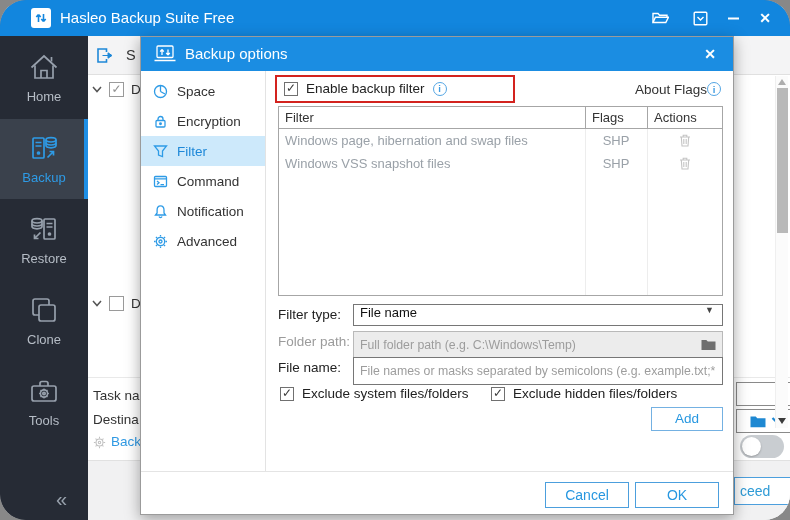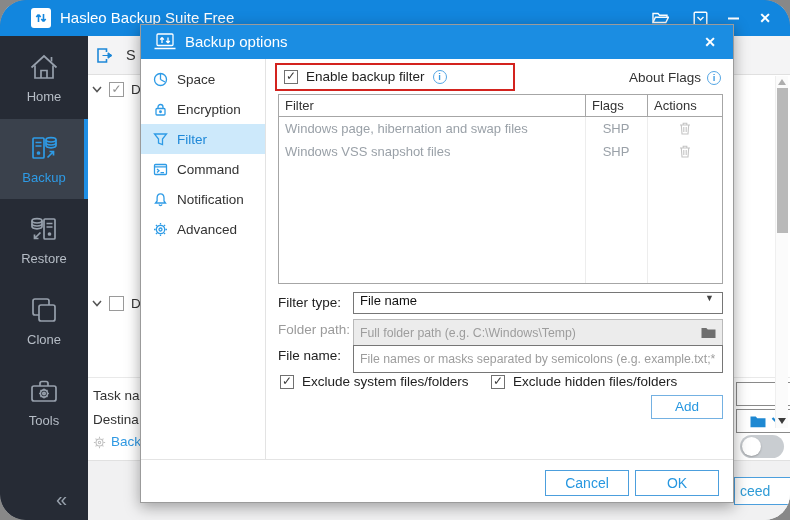--- a/index.html
+++ b/index.html
@@ -46,37 +46,37 @@
   .toggle .knob { position:absolute; left:2px; top:2px; width:19px; height:19px; border-radius:50%; background:#fff;
                   box-shadow:0 1px 2px rgba(0,0,0,.25); }
   .scroll { position:absolute; left:687px; top:40px; width:13px; height:352px; background:#fbfbfb; border-left:1px solid #efefef; }
   .scroll .thumb { position:absolute; left:1px; top:12px; width:11px; height:145px; background:#b9b9b9; }
   .scroll .up { position:absolute; left:2px; top:3px; width:0; height:0; border-left:4.5px solid transparent;
                 border-right:4.5px solid transparent; border-bottom:6px solid #aeaeae; }
   .scroll .down { position:absolute; left:2px; bottom:4px; width:0; height:0; border-left:4.5px solid transparent;
                   border-right:4.5px solid transparent; border-top:6px solid #3c3c3c; }
 
   
-  .dialog { position:absolute; left:140px; top:24px; width:594px; height:479px; background:#fff;
+  .dialog { position:absolute; left:140px; top:36px; width:594px; height:479px; background:#fff;
             border:1px solid #9b9b9b; box-shadow:0 4px 14px rgba(0,0,0,.35); }
   .dlg-header { position:absolute; left:0; top:0; width:592px; height:34px; background:#1b8de2; }
   .dlg-icon { position:absolute; left:13px; top:8px; }
   .dlg-title { position:absolute; left:44px; top:0; height:34px; line-height:34px; color:#fff; font-size:15px; }
   .dlg-close { position:absolute; right:8px; top:0; width:30px; height:34px; display:flex; align-items:center;
                justify-content:center; color:#fff; font-size:14px; font-weight:bold; }
   .dlg-nav { position:absolute; left:0; top:34px; width:125px; height:400px; border-right:1px solid #e3e3e3; }
   .nav-item { position:absolute; left:0; width:124px; height:30px; display:flex; align-items:center;
               padding-left:12px; gap:9px; font-size:13.5px; color:#333; }
   .nav-item.sel { background:#cde9fb; color:#1e88d8; }
   .dlg-divider { position:absolute; left:0; top:434px; width:592px; height:1px; background:#e4e4e4; }
 
   .red-box { position:absolute; left:134px; top:38px; width:240px; height:28px; border:2px solid #d3231e; }
   .enable-row { position:absolute; left:143px; top:44px; display:flex; align-items:center; gap:8px;
                 font-size:13.5px; color:#222; }
-  .about-row { position:absolute; right:12px; top:45px; display:flex; align-items:center; gap:6px;
+  .about-row { position:absolute; right:12px; top:45px; display:flex; gap:0;
                font-size:13.5px; color:#333; }
   .info-i { width:14px; height:14px; border:1px solid #54a6e4; border-radius:50%; color:#3e9ce2;
             font-size:9.5px; font-weight:bold; display:inline-flex; align-items:center; justify-content:center; }
 
   .cb { width:14px; height:14px; background:#fff; border:1px solid #707070; display:inline-flex;
         align-items:center; justify-content:center; flex:none; }
   .cb .tick { font-size:12px; color:#3c3c3c; line-height:1; transform:translateY(-1px); }
   .cb15 { width:15px; height:15px; border-color:#9a9a9a; }
   .cb15 .tick { color:#8f8f8f; }
 

